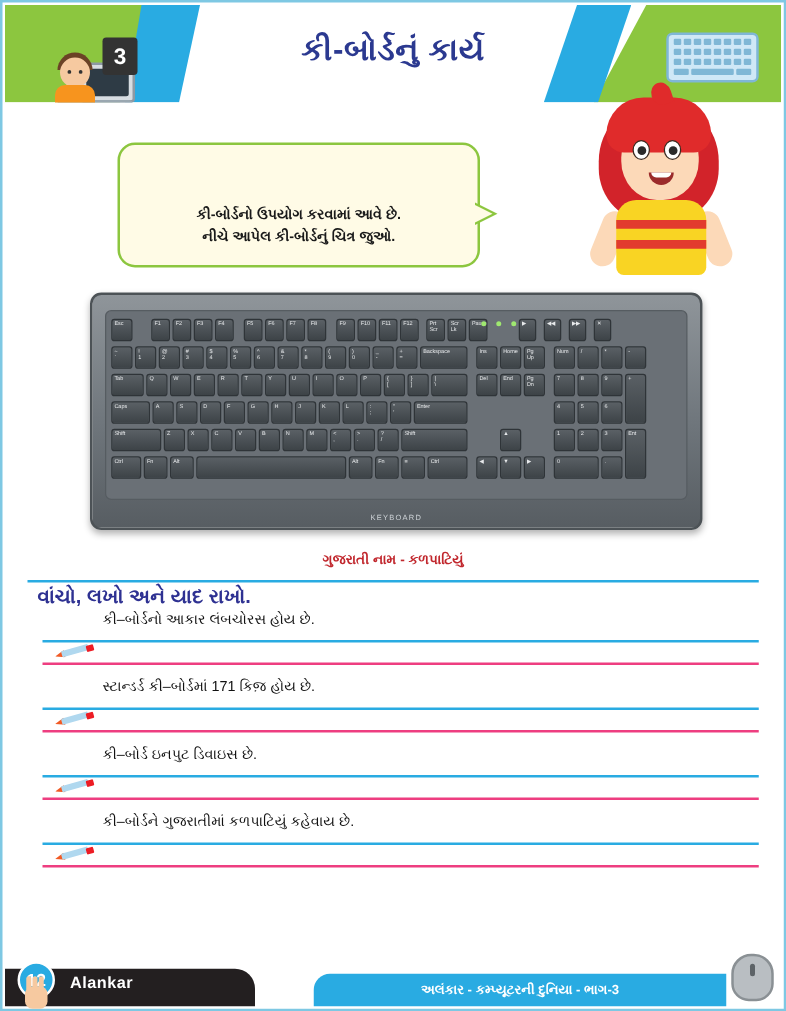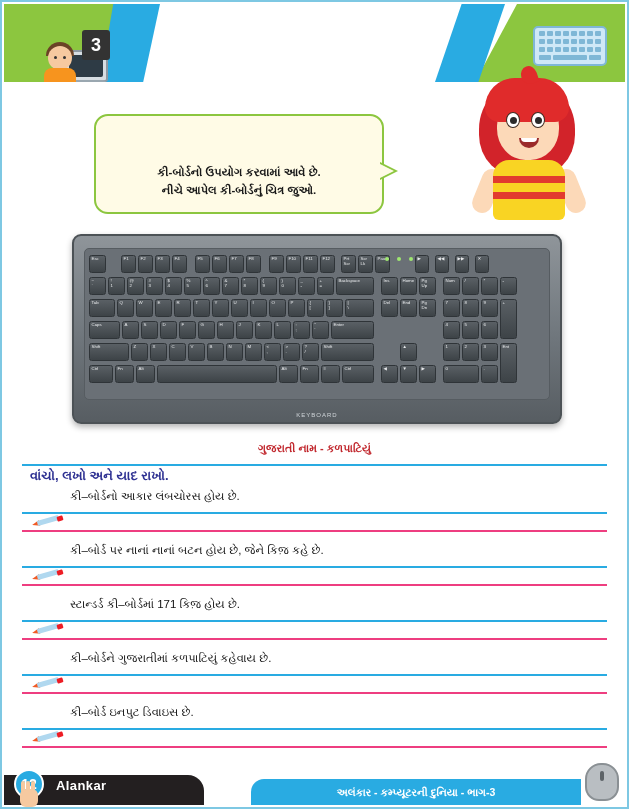--- a/index.html
+++ b/index.html
@@ -141,24 +141,24 @@
   .led { position:absolute; width:4px; height:4px; border-radius:50%; background:#9fe870; top:8px; }
 
   .caption {
     position:absolute; left:0; right:0; top:440px; text-align:center;
     font-size:11px; font-weight:bold; color:#c1272d;
   }
 
   
   .ex-title {
     position:absolute; left:28px; top:466px;
-    font-size:13px; font-weight:bold; color:#2e3192;
+    font-size:16px; font-weight:bold; color:#2e3192;
   }
   .ex-rule-top { position:absolute; left:20px; right:20px; top:462px; height:2px; background:#29abe2;}
-  .ex-list { position:absolute; left:20px; right:20px; top:482px;text-align:right; }
+  .ex-list { position:absolute; left:32px; right:20px; top:482px;text-align:right; }
   .ex-item { position:relative; height:54px; }
   .ex-text {
     position:absolute; left:48px; top:6px;
     font-size:11.5px; color:#111; font-weight:500;
   }
   .line-blue { position:absolute; left:0; right:0; height:1.5px; background:#29abe2; }
   .line-pink { position:absolute; left:0; right:0; height:1.5px; background:#ee3e80; }
   .lb1 { top:28px; } .lp1 { top:46px; }
   .pencil { position:absolute; left:10px; top:30px; width:30px; height:14px; }
   .pencil .shaft { position:absolute; left:5px; top:4px; width:22px; height:5px; background:#b0d8ef; transform:rotate(-16deg); border-radius:1px;}
@@ -212,20 +212,21 @@
         </div>
       <div class="lap-base"></div>
       <div class="hair"></div>
       <div class="head"></div>
       <div class="eye l"></div>
         <div class="eye r"></div>
       <div class="body"></div>
     </div>
 
     <div class="chapter-badge">3</div>
+    <div class="hdr-title">કી-બોર્ડનું કાર્ય</div>
 
     <div class="kbd-icon">
       <div class="row">
           <div class="k"></div>
           <div class="k"></div>
           <div class="k"></div>
           <div class="k"></div>
           <div class="k"></div>
           <div class="k"></div>
           <div class="k"></div>
@@ -440,51 +441,41 @@
         <div class="ex-text">કી–બોર્ડનો આકાર લંબચોરસ હોય છે.</div>
         <div class="line-blue lb1"></div>
         <div class="line-pink lp1"></div>
         <div class="pencil">
           <div class="tip"></div>
           <div class="shaft"></div>
           <div class="eraser"></div>
         </div>
       </div>
       <div class="ex-item">
-        <div class="ex-text">કી–બોર્ડ પર નાનાં નાનાં બટન હોય છે, જેને કિજ઼ કહે છે.</div>
-        <div class="line-blue lb1"></div>
-        <div class="line-pink lp1"></div>
-        <div class="pencil">
-          <div class="tip"></div>
-          <div class="shaft"></div>
-          <div class="eraser"></div>
-        </div>
-      </div>
-      <div class="ex-item">
         <div class="ex-text">સ્ટાન્ડર્ડ કી–બોર્ડમાં 171 કિજ઼ હોય છે.</div>
         <div class="line-blue lb1"></div>
         <div class="line-pink lp1"></div>
         <div class="pencil">
           <div class="tip"></div>
           <div class="shaft"></div>
           <div class="eraser"></div>
         </div>
       </div>
       <div class="ex-item">
-        <div class="ex-text">કી–બોર્ડને ગુજરાતીમાં કળપાટિયું કહેવાય છે.</div>
+        <div class="ex-text">કી–બોર્ડ ઇનપુટ ડિવાઇસ છે.</div>
         <div class="line-blue lb1"></div>
         <div class="line-pink lp1"></div>
         <div class="pencil">
           <div class="tip"></div>
           <div class="shaft"></div>
           <div class="eraser"></div>
         </div>
       </div>
       <div class="ex-item">
-        <div class="ex-text">કી–બોર્ડ ઇનપુટ ડિવાઇસ છે.</div>
+        <div class="ex-text">કી–બોર્ડને ગુજરાતીમાં કળપાટિયું કહેવાય છે.</div>
         <div class="line-blue lb1"></div>
         <div class="line-pink lp1"></div>
         <div class="pencil">
           <div class="tip"></div>
           <div class="shaft"></div>
           <div class="eraser"></div>
         </div>
       </div>
     </div>
 

